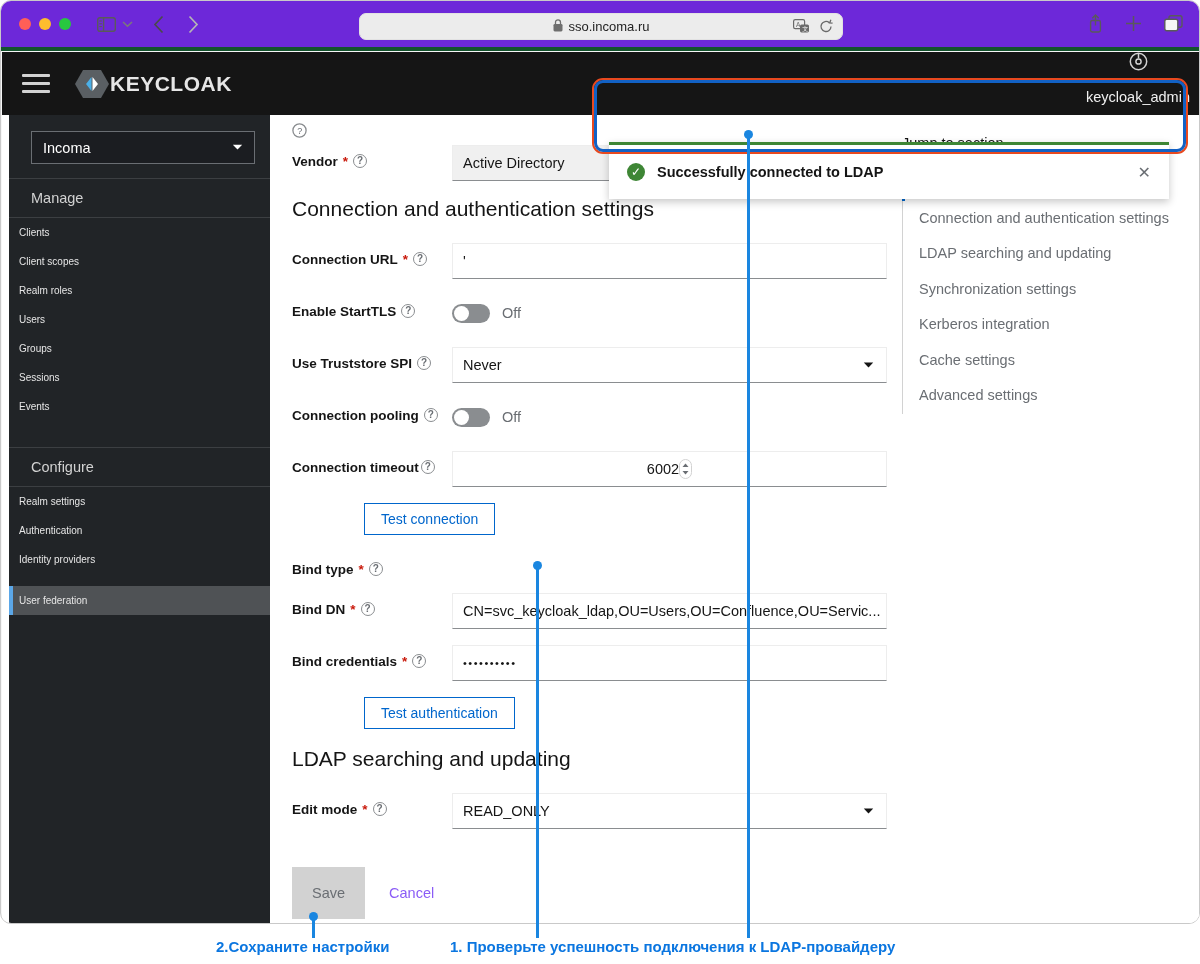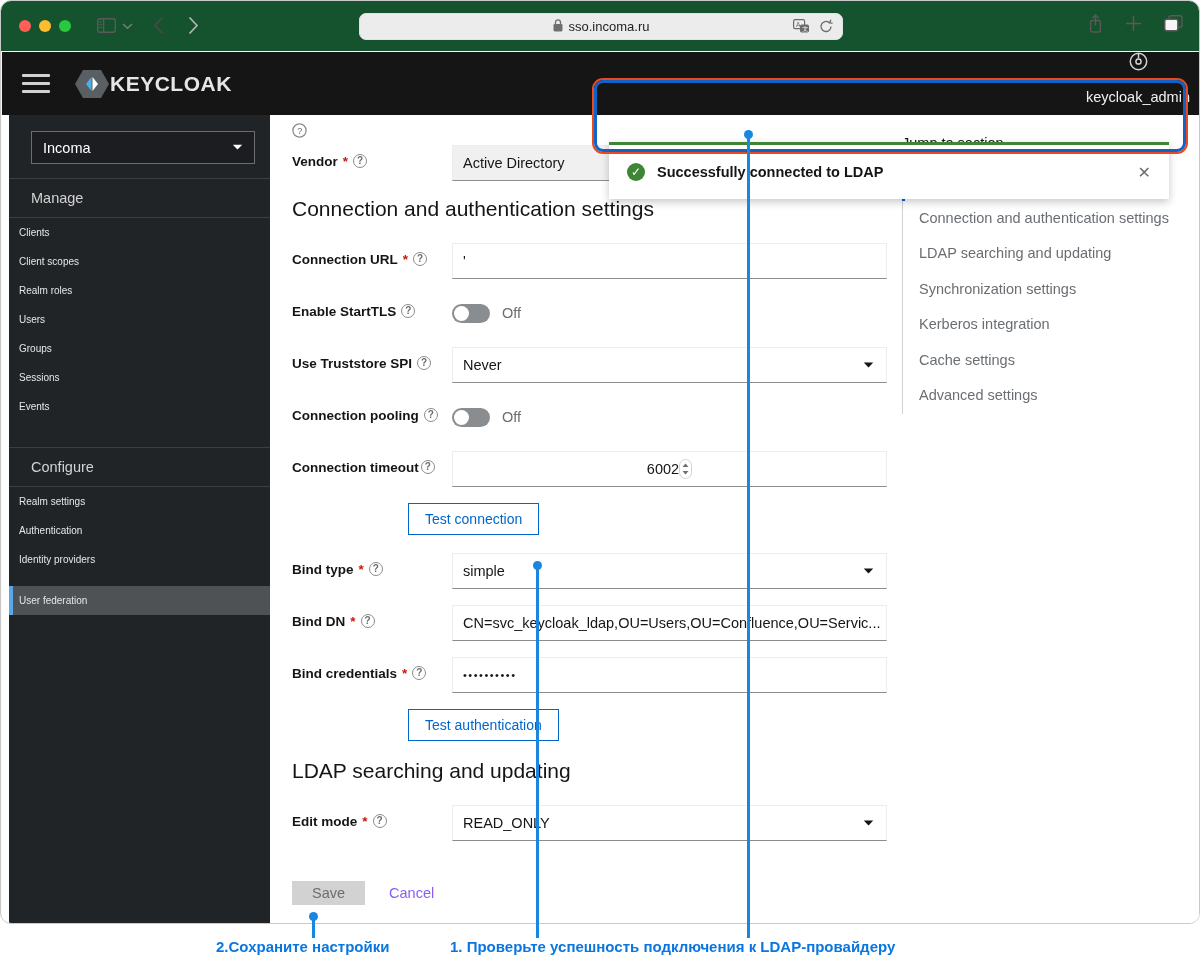--- a/index.html
+++ b/index.html
@@ -13,22 +13,22 @@
   
   #browser-window {
     position: absolute; left: 0; top: 0; width: 1200px; height: 924px;
     background: #f6f6f6;
     border: 1px solid #c9c9c9;
     border-radius: 11px;
     overflow: hidden;
   }
   #browser-toolbar {
     position: relative; height: 50px; width: 100%;
-    background: #14532d;
-    border-bottom: 1px solid #14532d;
+    background: #6d28d9;
+    border-bottom: 4px solid #14532d;
     display: flex; align-items: center;
   }
   .traffic-lights { display: flex; gap: 8px; margin-left: 18px; }
   .tl { width: 12px; height: 12px; border-radius: 50%; }
   .tl.red { background: #ff5f57; }
   .tl.yellow { background: #febc2e; }
   .tl.green { background: #28c840; }
 
   .chrome-btn {
     display: inline-flex; align-items: center; justify-content: center;
@@ -158,21 +158,21 @@
   }
   .toggle-label { font-size: 14.5px; color: #6a6e73; }
 
   .spinner { display:flex; flex-direction: column; gap: 1px; color:#6a6e73; font-size: 8px; line-height:7px; }
 
   .btn-secondary {
     display: inline-flex; align-items: center; justify-content: center;
     height: 32px; padding: 0 16px; border: 1px solid #0066cc;
     color: #0066cc; background: #fff; font-size: 14px; cursor: pointer;
   }
-  .btn-area { margin-left: 116px; margin-bottom: 18px; }
+  .btn-area { margin-left: 72px; margin-bottom: 18px; }
 
   .section-h {
     font-size: 21px; color: #151515; font-weight: normal;
     margin: 4px 0 22px 0;
   }
   .section-h.low { margin-top: 14px; }
 
   
   #jump-title { font-size: 14.5px; color: #151515; margin-bottom: 14px; }
   #jump-list { border-left: 1px solid #d2d2d2; }
@@ -185,21 +185,21 @@
     content: ''; position: absolute; left: -1px; top: 0; bottom: 0; width: 3px; background: #06c;
   }
 
   
   #action-bar {
     position: absolute; left: 0; bottom: 0; width: 930px; height: 63px;
     background: #fff; display: flex; align-items: center; padding-left: 22px; gap: 10px;
     border-top: 1px solid #fff;
   }
   #save-btn {
-    height: 24px; padding: 0 20px; background: #d2d2d2; color: #6a6e73;
+    height: 52px; padding: 0 20px; background: #d2d2d2; color: #6a6e73;
     font-size: 14.5px; display:flex; align-items:center; cursor: not-allowed; border: none;
   }
   #cancel-btn {
     height: 34px; padding: 0 14px; color: #8b5cf6; font-size: 14.5px;
     display: flex; align-items: center; background: none; border: none; cursor: pointer;
   }
 
   
   #toast {
     position: absolute; left: 607px; top: 90px; width: 560px; height: 57px;
@@ -502,30 +502,20 @@
           <div class="btn-area">
             <button class="btn-secondary">Test connection</button>
           </div>
 
           <div class="frow">
             <div class="flabel">
               <span>Bind type</span>
               <span class="req">*</span>
               <span class="help-i">?</span>
             </div>
-            <div class="fctrl">
-              <div class="selinput">
-                <span>simple</span>
-                <span class="caret-dn">
-                  <svg width="11" height="8" viewBox="0 0 11 8">
-                      <polygon points="0.8,1.6 10.2,1.6 5.5,6.6" fill="#151515"></polygon>
-                    </svg>
-                </span>
-              </div>
-            </div>
           </div>
 
           <div class="frow">
             <div class="flabel">
               <span>Bind DN</span>
               <span class="req">*</span>
               <span class="help-i">?</span>
             </div>
             <div class="fctrl">
               <div class="txtinput">CN=svc_keycloak_ldap,OU=Users,OU=Confluence,OU=Servic...</div>

